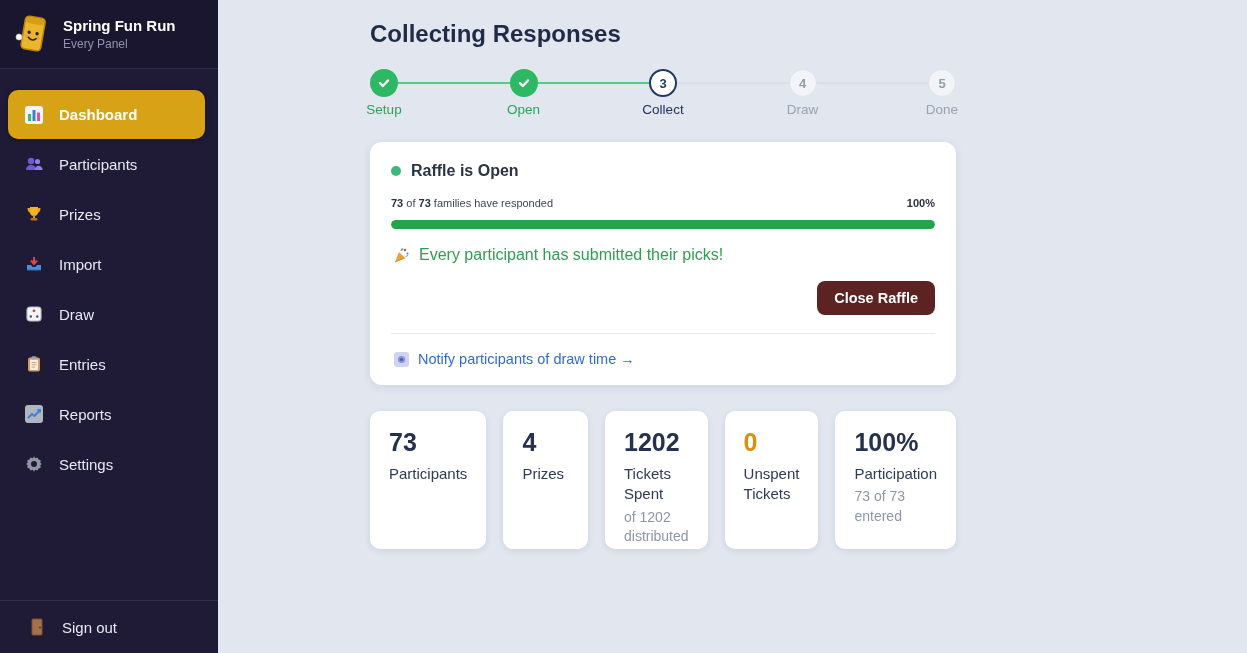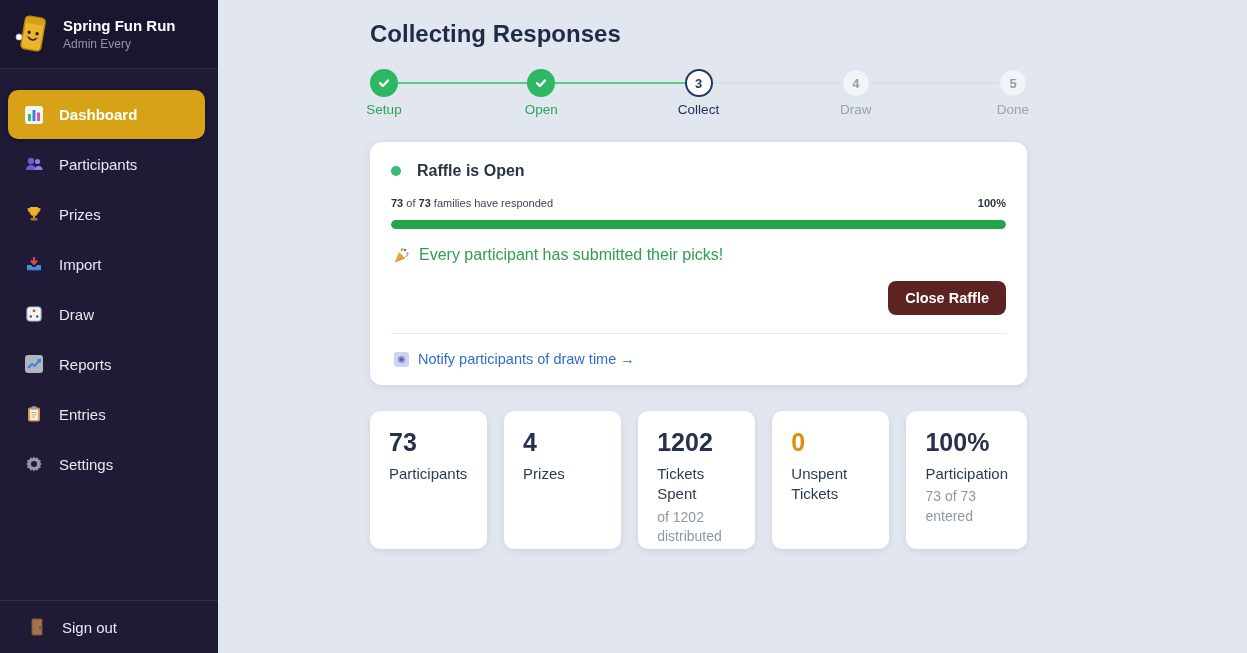--- a/index.html
+++ b/index.html
@@ -15,39 +15,39 @@
   .logo-section { display:flex; align-items:center; gap:11px; padding:26px 14px; height:69px; border-bottom:1px solid rgba(255,255,255,.09); background:#1b1630; }
   .logo-title { font-size:15px; font-weight:bold; color:#ffffff; line-height:1.2; }
   .logo-sub { font-size:12px; color:#8f93a8; margin-top:2px; }
   nav { flex:1; padding-top:13px; }
   .nav-item { display:flex; align-items:center; gap:15px; height:50px; padding:0 14px 0 24px; font-size:15px; cursor:pointer; color:#e7e9f2; }
   .nav-item.active { background:#d7a215; border-radius:10px; margin:8px 13px 0 8px; height:49px; padding-left:16px; color:#fff; font-weight:bold; box-shadow:0 1px 4px rgba(0,0,0,.35); }
   .icon { width:20px; display:inline-flex; justify-content:center; align-items:center; flex:none; }
   .signout { border-top:1px solid rgba(255,255,255,.09); padding:0 14px 0 27px; height:53px; display:flex; align-items:center; gap:15px; font-size:15px; cursor:pointer; }
   
   main { flex:1; padding-top:20px; }
-  .content { width:657px; margin-left:152px; }
+  .content { width:586px; margin-left:152px; }
   h1 { font-size:24px; font-weight:bold; color:#1f2b47; margin:0 0 21px; }
   
   .stepper { display:flex; height:58px; margin-bottom:15px; }
   .step { position:relative; width:28px; flex:none; }
   .step .circle { width:28px; height:28px; border-radius:50%; display:flex; align-items:center; justify-content:center; font-size:13px; font-weight:bold; }
   .step.complete .circle { background:#2db863; }
   .step.current .circle  { background:#fff; border:2.5px solid #1d3a5f; color:#1d3a5f; }
   .step.upcoming .circle { background:#f2f4f8; border:1px solid #e0e4ec; color:#939dac; }
   .step .slabel { position:absolute; top:33px; left:50%; transform:translateX(-50%); font-size:13.5px; white-space:nowrap; }
   .step.complete .slabel { color:#2aa659; }
   .step.current  .slabel { color:#21335a; }
   .step.upcoming .slabel { color:#9aa3b2; }
   .connector { flex:1; height:2px; margin-top:13px; }
   .connector.done { background:#55cd80; }
   .connector.todo { background:#d9dfe9; }
   
   .status-card { background:#fff; border-radius:12px; box-shadow:0 2px 8px rgba(40,60,100,.10); padding:20px 21px 18px; margin-bottom:26px; }
-  .status-row { display:flex; align-items:center; gap:16px; margin-bottom:17px; }
+  .status-row { display:flex; align-items:center; gap:10px; margin-bottom:17px; }
   .status-dot { width:10px; height:10px; border-radius:50%; background:#3cb878; }
   .status-title { font-size:16px; font-weight:600; color:#2b3442; }
   .progress-row { display:flex; justify-content:space-between; align-items:baseline; font-size:11px; color:#3c4656; margin-bottom:11px; }
   .progress-row b { color:#2b3442; }
   .pct { font-weight:bold; color:#2b3442; }
   .progress-track { height:9px; border-radius:6px; background:#e7ebf1; overflow:hidden; }
   .progress-fill { height:100%; border-radius:6px; background:#22a449; }
   .celebration { display:flex; align-items:center; gap:8px; margin-top:17px; font-size:16px; color:#2f9e4f; }
   .btn-row { display:flex; justify-content:flex-end; margin-top:17px; }
   .close-btn { background:#5d2222; color:#fff; border:none; border-radius:8px; font-family:inherit; font-size:14.5px; font-weight:bold; padding:9px 17px; cursor:pointer; }
@@ -75,21 +75,21 @@
             <circle cx="22" cy="20" r="1.7" fill="#2f2410"></circle>
             <path d="M14 25 Q18 29 22 25" stroke="#2f2410" stroke-width="1.6" fill="none" stroke-linecap="round"></path>
             <circle cx="12.3" cy="24" r="1.5" fill="#e98a8a" opacity=".85"></circle>
             <circle cx="23.7" cy="24" r="1.5" fill="#e98a8a" opacity=".85"></circle>
           </g>
           <circle cx="4" cy="24" r="3" fill="#fff" stroke="#c9c9c9" stroke-width=".8"></circle>
         </svg>
       </span>
     <div>
       <div class="logo-title">Spring Fun Run</div>
-      <div class="logo-sub">Admin Every</div>
+      <div class="logo-sub">Every Panel</div>
     </div>
   </div>
   <nav id="nav">
       <div class="nav-item active">
         <span class="icon">
           <svg width="18" height="18" viewBox="0 0 18 18">
             <rect width="18" height="18" rx="3" fill="#f4f6fb"></rect>
             <rect x="3" y="8" width="3" height="7" fill="#35c06c"></rect>
             <rect x="7.5" y="4" width="3" height="11" fill="#3b82d6"></rect>
             <rect x="12" y="6.5" width="3" height="8.5" fill="#e0529c"></rect>
@@ -138,37 +138,37 @@
             <circle cx="9" cy="5.8" r="1.4" fill="#d04545"></circle>
             <circle cx="5.8" cy="11.5" r="1.2" fill="#4a4f5a"></circle>
             <circle cx="12.2" cy="11.5" r="1.2" fill="#4a4f5a"></circle>
           </svg>
         </span>
         <span class="nav-label">Draw</span>
       </div>
       <div class="nav-item">
         <span class="icon">
           <svg width="18" height="18" viewBox="0 0 18 18">
-            <rect width="18" height="18" rx="3" fill="#aeb6c2"></rect>
-            <path d="M3 13l4-4 2.5 2L15 5" fill="none" stroke="#3b82d6" stroke-width="2"></path>
-            <path d="M12.5 5H15v2.5" fill="none" stroke="#3b82d6" stroke-width="2"></path>
-          </svg>
-        </span>
-        <span class="nav-label">Reports</span>
-      </div>
-      <div class="nav-item">
-        <span class="icon">
-          <svg width="18" height="18" viewBox="0 0 18 18">
             <rect x="3" y="2.5" width="12" height="14" rx="2" fill="#d9985c"></rect>
             <rect x="5" y="4.5" width="8" height="10.5" rx="1" fill="#f7f1e8"></rect>
             <rect x="6.5" y="1.2" width="5" height="3.4" rx="1.2" fill="#9aa1ad"></rect>
             <path d="M6.5 7.5h5M6.5 9.8h5M6.5 12.1h3.5" stroke="#c9a36a" stroke-width="1"></path>
           </svg>
         </span>
         <span class="nav-label">Entries</span>
+      </div>
+      <div class="nav-item">
+        <span class="icon">
+          <svg width="18" height="18" viewBox="0 0 18 18">
+            <rect width="18" height="18" rx="3" fill="#aeb6c2"></rect>
+            <path d="M3 13l4-4 2.5 2L15 5" fill="none" stroke="#3b82d6" stroke-width="2"></path>
+            <path d="M12.5 5H15v2.5" fill="none" stroke="#3b82d6" stroke-width="2"></path>
+          </svg>
+        </span>
+        <span class="nav-label">Reports</span>
       </div>
       <div class="nav-item">
         <span class="icon">
           <svg width="18" height="18" viewBox="0 0 18 18">
             <path fill="#8f97a3" d="M9 1l1 2.2 2.4-.6 1.2 2 2.2.9-.5 2.4L17 9l-1.7 1.1.5 2.4-2.2.9-1.2 2-2.4-.6L9 17l-1-2.2-2.4.6-1.2-2-2.2-.9.5-2.4L1 9l1.7-1.1-.5-2.4 2.2-.9 1.2-2 2.4.6z"></path>
             <circle cx="9" cy="9" r="3" fill="#1f1a36"></circle>
           </svg>
         </span>
         <span class="nav-label">Settings</span>
       </div>

